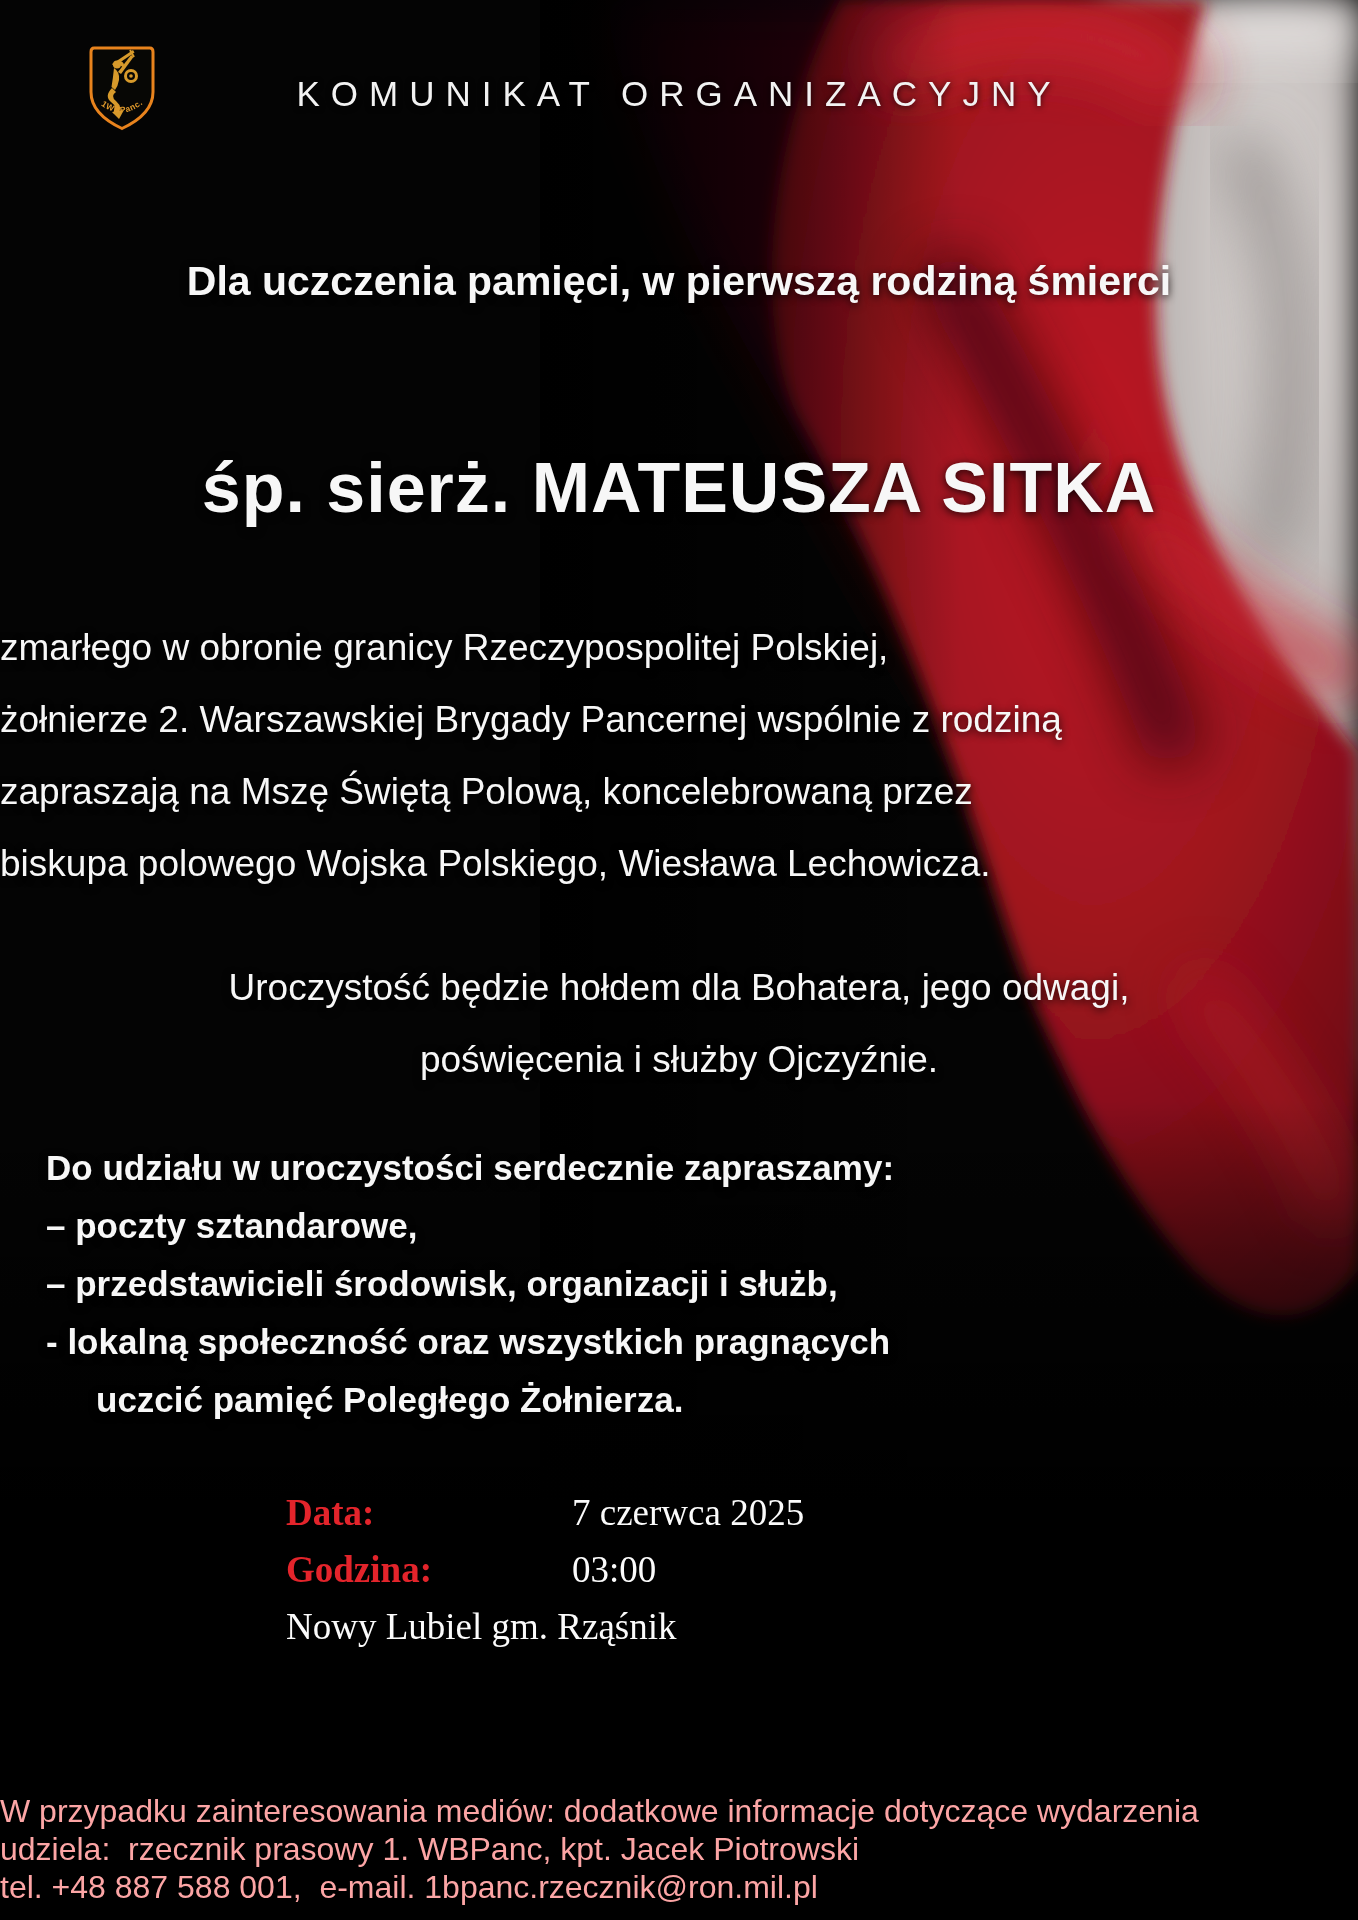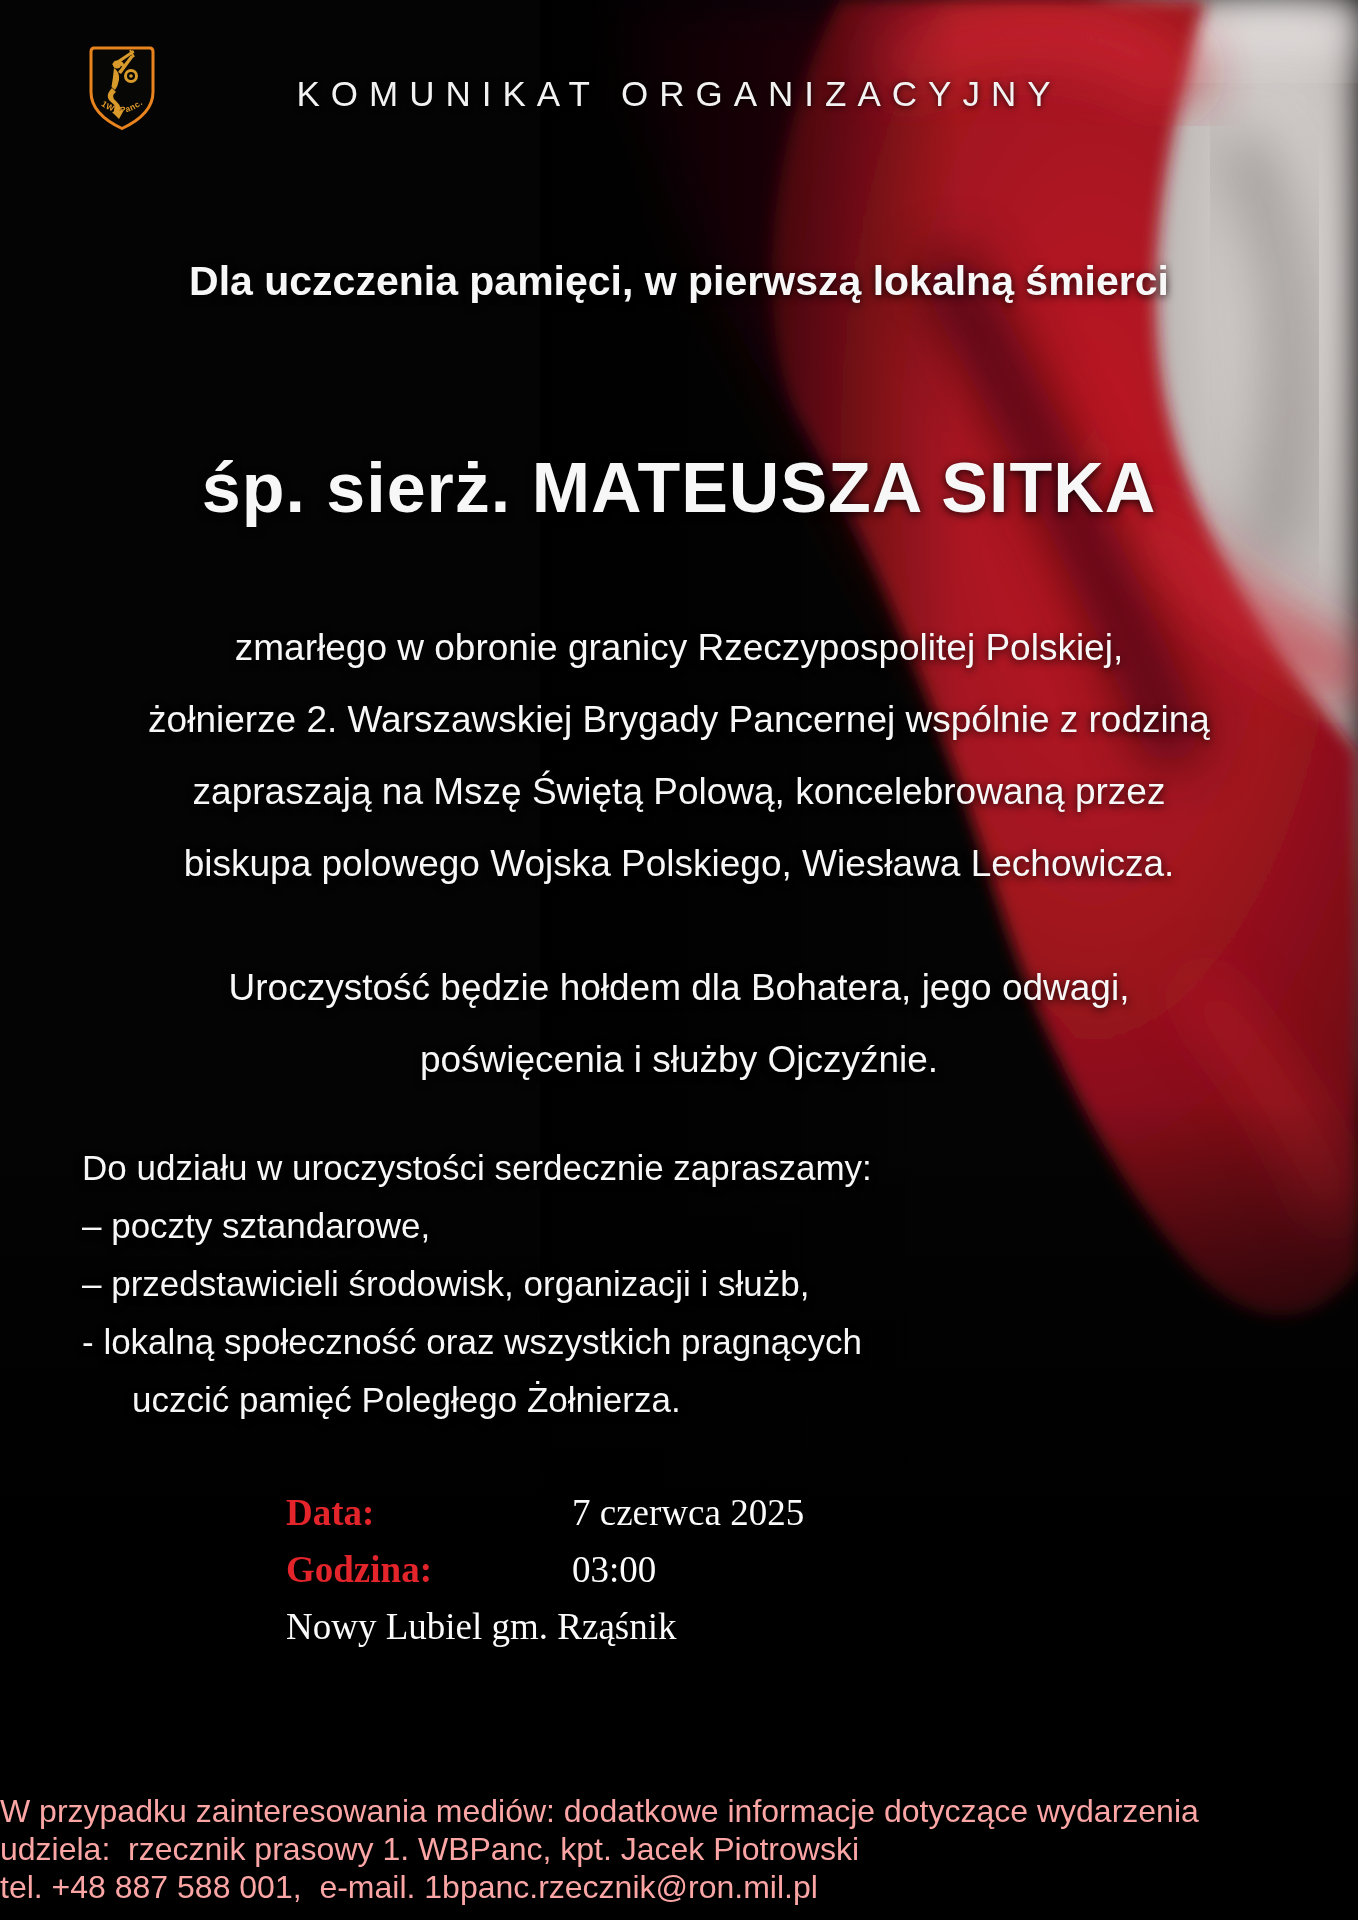--- a/index.html
+++ b/index.html
@@ -35,37 +35,35 @@
   .honoree{
     position:absolute;top:448px;left:0;right:0;
     text-align:center;
     font-size:70px;font-weight:700;
     letter-spacing:1px;
     text-shadow:0 2px 10px rgba(0,0,0,.85);
   }
 
   .body-par{
     position:absolute;top:612px;left:0;right:0;
-    text-align:center;
     font-size:37px;line-height:72px;font-weight:400;
     text-shadow:0 2px 8px rgba(0,0,0,.85);
   }
 
   .tribute{
     position:absolute;top:952px;left:0;right:0;
     text-align:center;
     font-size:37px;line-height:72px;font-weight:400;
     text-shadow:0 2px 8px rgba(0,0,0,.85);
   }
 
   .invite{
     position:absolute;top:1139px;left:46px;right:60px;
-    font-size:35px;line-height:58px;font-weight:400;
-    text-shadow:0 2px 8px rgba(0,0,0,.85);
-    margin-left:36px;
+    font-size:35px;line-height:58px;font-weight:700;
+    text-shadow:0 2px 8px rgba(0,0,0,.85);
   }
   .invite .indent{padding-left:50px;}
 
   .details{
     position:absolute;top:1484px;left:286px;
     font-size:37px;line-height:57px;
     text-shadow:0 2px 8px rgba(0,0,0,.85);
   }
   .details .row{display:flex;font-family:Liberation Serif, serif;}
   .details .lbl{display:inline-block;width:286px;font-weight:700;color:#e3242b;}
@@ -162,21 +160,21 @@
       </g>
       <path id="embArc" d="M11 58 Q36 80 61 56" fill="none"></path>
       <text font-size="8.5" font-weight="700" fill="#e09a2c" letter-spacing="0.6" font-family="Liberation Sans, sans-serif">
         <textPath href="#embArc" startOffset="50%" text-anchor="middle">1WBPanc.</textPath>
       </text>
     </svg>
   </div>
 
   <div class="header-title">KOMUNIKAT ORGANIZACYJNY</div>
 
-  <div class="intro">Dla uczczenia pamięci, w pierwszą lokalną śmierci</div>
+  <div class="intro">Dla uczczenia pamięci, w pierwszą rodziną śmierci</div>
 
   <div class="honoree">śp. sierż. MATEUSZA SITKA</div>
 
   <div class="body-par">
     <div>zmarłego w obronie granicy Rzeczypospolitej Polskiej,</div>
     <div>żołnierze 2. Warszawskiej Brygady Pancernej wspólnie z rodziną</div>
     <div>zapraszają na Mszę Świętą Polową, koncelebrowaną przez</div>
     <div>biskupa polowego Wojska Polskiego, Wiesława Lechowicza.</div>
   </div>
 

